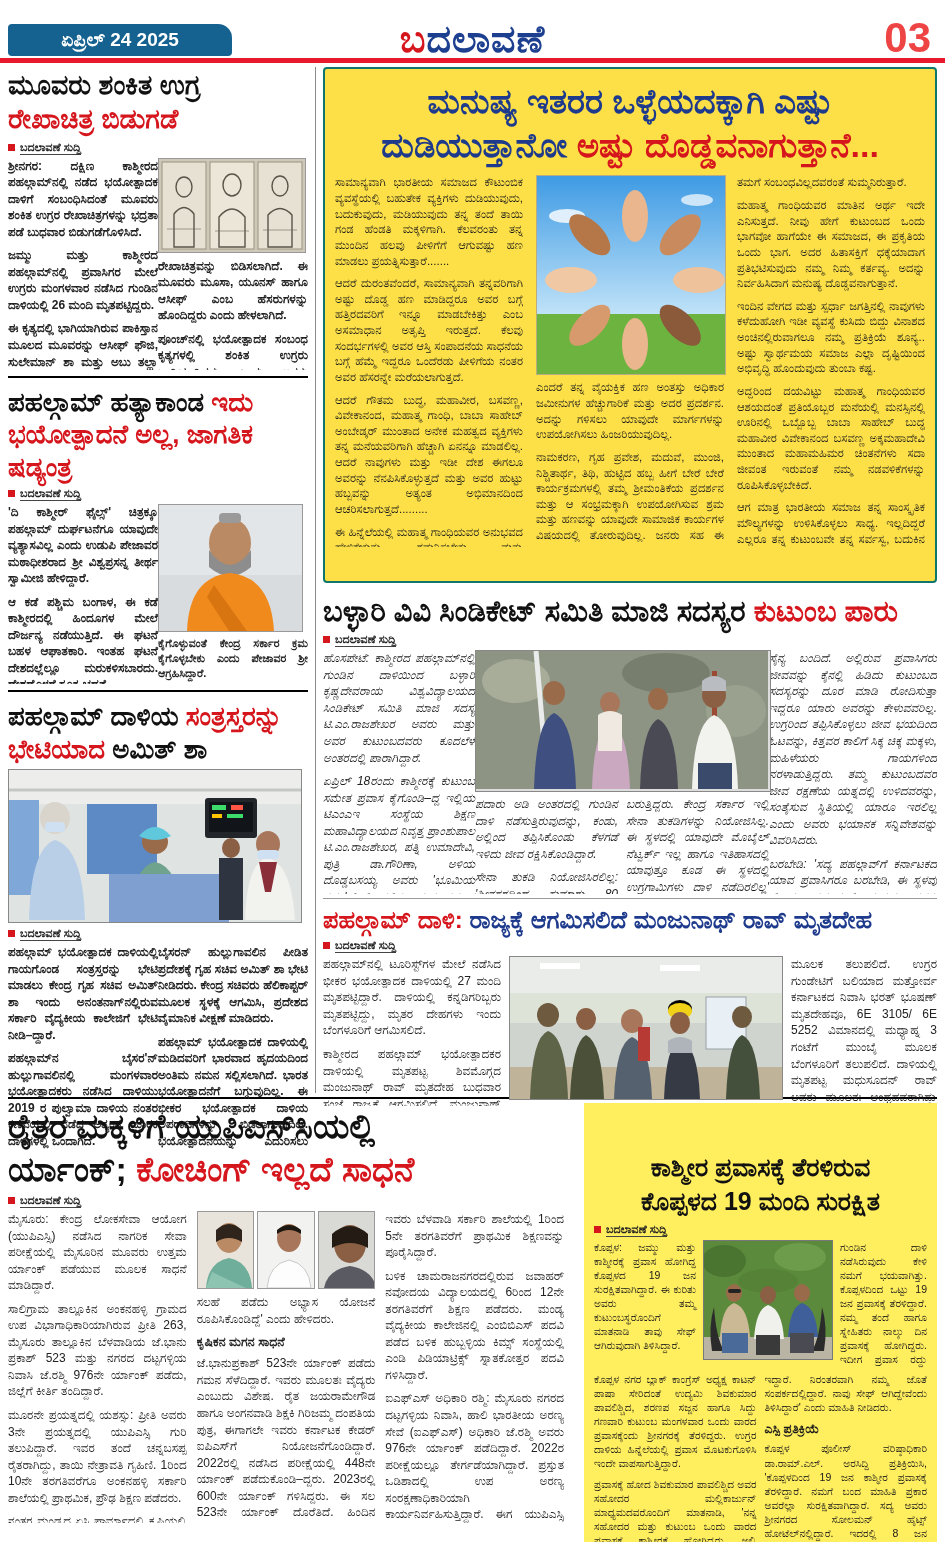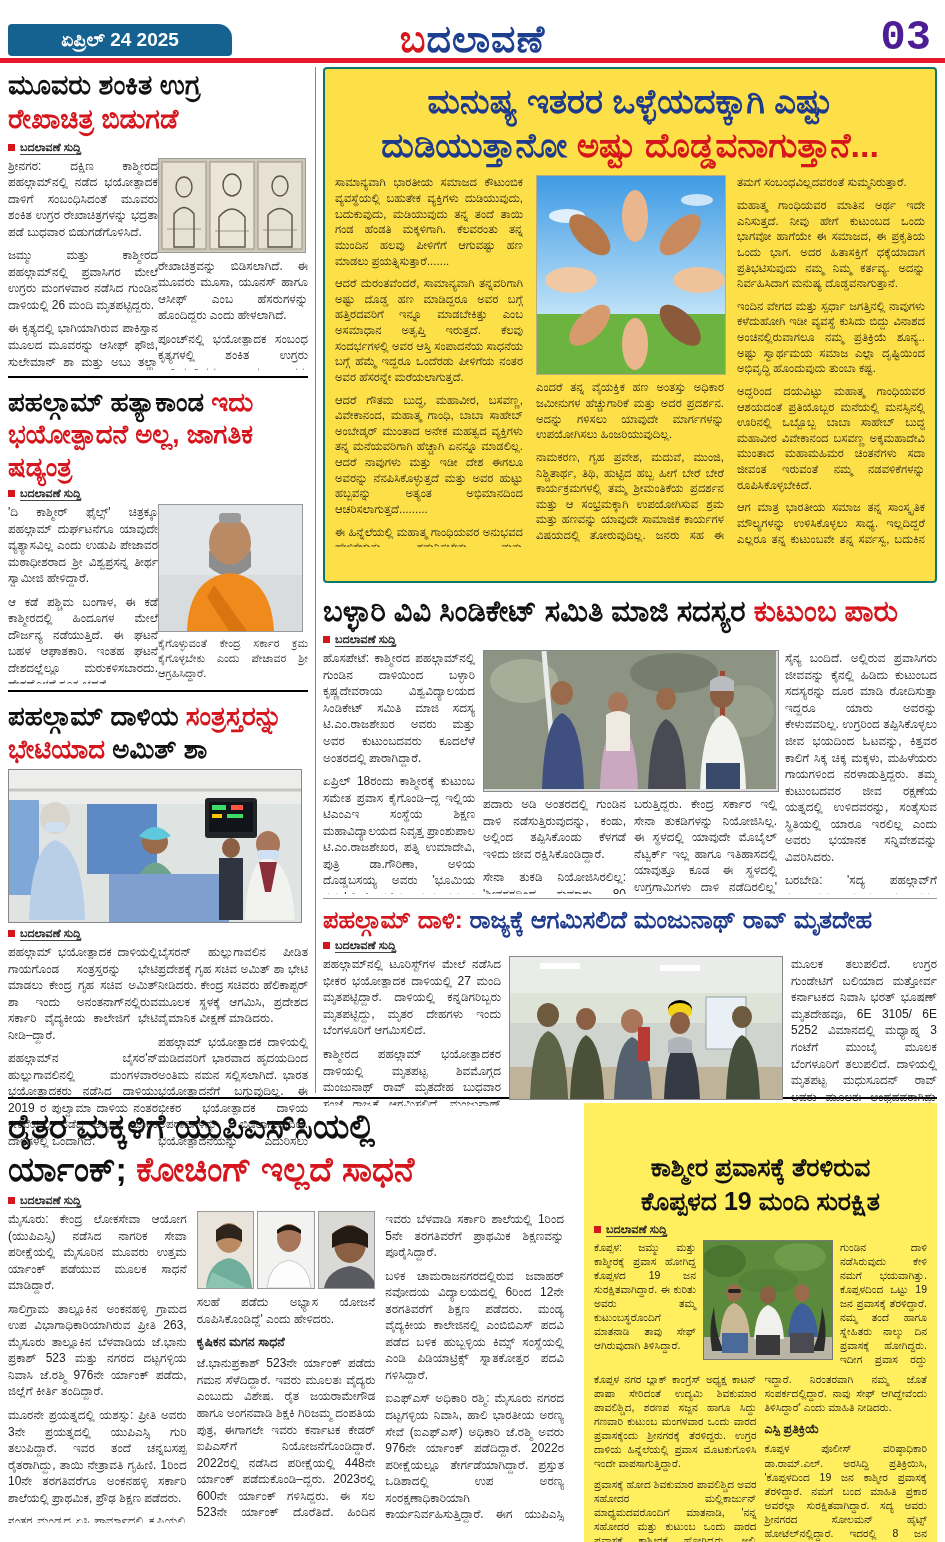--- a/index.html
+++ b/index.html
@@ -6,43 +6,43 @@
   .page{position:relative;width:945px;height:1542px;background:#fff;overflow:hidden;
         font-family:"Liberation Sans","DejaVu Sans",sans-serif;color:#1a1a1a;}
   
   header{position:relative;height:58px;}
   .date-box{position:absolute;left:8px;top:24px;width:224px;height:32px;background:#15618f;
             border-radius:4px 14px 4px 4px;display:flex;align-items:center;justify-content:center;
             color:#fff;font-weight:bold;font-size:19px;}
   .masthead{position:absolute;left:0;right:0;top:18px;text-align:center;font-size:38px;font-weight:bold;letter-spacing:1px;}
   .m-red{color:#d6161d;}
   .m-blue{color:#1d3f8f;}
-  .pagenum{position:absolute;right:14px;top:14px;font-size:42px;font-weight:bold;color:#4c1d95;
-           font-family:Liberation Mono, monospace;}
+  .pagenum{position:absolute;right:14px;top:14px;font-size:42px;font-weight:bold;color:#ef4444;
+           font-family:Liberation Sans, sans-serif;}
   .red-rule{height:5px;background:#e8192c;margin:0 0 4px 0;}
   
   article{overflow:hidden;}
   .hl{margin:2px 0 4px 0;font-weight:bold;line-height:1.25;}
   .blk{color:#111;} .red{color:#d6161d;} .blue{color:#1e3a8c;}
   .byline{font-size:11px;font-weight:bold;margin:2px 0 4px 0;color:#222;}
   .byline .sq{display:inline-block;width:7px;height:7px;background:#d6161d;margin-right:5px;}
   .byline .bl-text{border-bottom:1px solid #444;padding-bottom:1px;}
   p{margin:0 0 7px 0;text-align:justify;}
   .body-txt{font-size:12px;line-height:1.38;color:#222;}
   .black-rule{height:2px;background:#000;margin:6px 0;}
   .gray-rule{height:1px;background:#999;margin:4px 0;}
   .photo{position:relative;overflow:hidden;background:#ddd;}
   .caption{font-size:11px;line-height:1.35;margin-top:4px;text-align:justify;}
   .subhead{font-weight:bold;font-size:12.5px;margin:4px 0;}
   
   .top-area{display:flex;padding:0 8px;height:1026px;}
   .left-col{width:300px;flex:none;padding-right:7px;}
   .v-div{width:1px;background:#8a8a8a;flex:none;}
   .right-col{flex:1;padding-left:7px;}
-  .two-col{display:flex;}
+  .two-col{display:flex;font-weight:bold;}
   .two-col .bcol{flex:1;min-width:0;}
   
   .art-sketch .hl{font-size:27px;}
   .art-sketch .bodywrap{height:212px;overflow:hidden;}
   .sketch-photo{width:146px;height:93px;border:1px solid #999;margin-bottom:5px;}
   
   .art-pejavar .hl{font-size:26px;}
   .art-pejavar .bodywrap{height:180px;overflow:hidden;}
   .pejavar-photo{width:143px;height:126px;border:1px solid #999;}
   
@@ -50,21 +50,21 @@
   .amit-photo{width:292px;height:152px;border:1px solid #888;margin:2px 0 4px 0;}
   .art-amit .bodywrap{height:208px;overflow:hidden;}
   
   .feature{background:#fde047;border:2px solid #0f766e;border-radius:4px;padding:8px 10px;height:496px;overflow:hidden;margin-bottom:8px;}
   .feature .hl{text-align:center;font-size:34px;line-height:1.3;margin-bottom:8px;}
   .feature-body{display:flex;gap:13px;height:372px;overflow:hidden;}
   .fcol{flex:1;min-width:0;font-size:11.5px;line-height:1.36;}
   .hands-photo{width:100%;height:198px;border:1px solid #b9ac83;margin-bottom:5px;}
   
   .art-ballari .hl{font-size:29px;}
-  .ballari-body{display:flex;gap:8px;height:244px;overflow:hidden;}
+  .ballari-body{display:flex;gap:0;height:244px;overflow:hidden;font-style:italic;}
   .ballari-c1{width:152px;flex:none;}
   .ballari-mid{width:294px;flex:none;}
   .ballari-c4{flex:1;min-width:0;}
   .family-photo{width:100%;height:140px;border:1px solid #888;margin-bottom:4px;}
   .ballari-sub{display:flex;gap:8px;}
   .ballari-sub .bcol{flex:1;min-width:0;}
   
   .art-manju .hl{font-size:24px;}
   .manju-body{display:flex;gap:8px;height:150px;overflow:hidden;}
   .manju-c1{width:178px;flex:none;}

